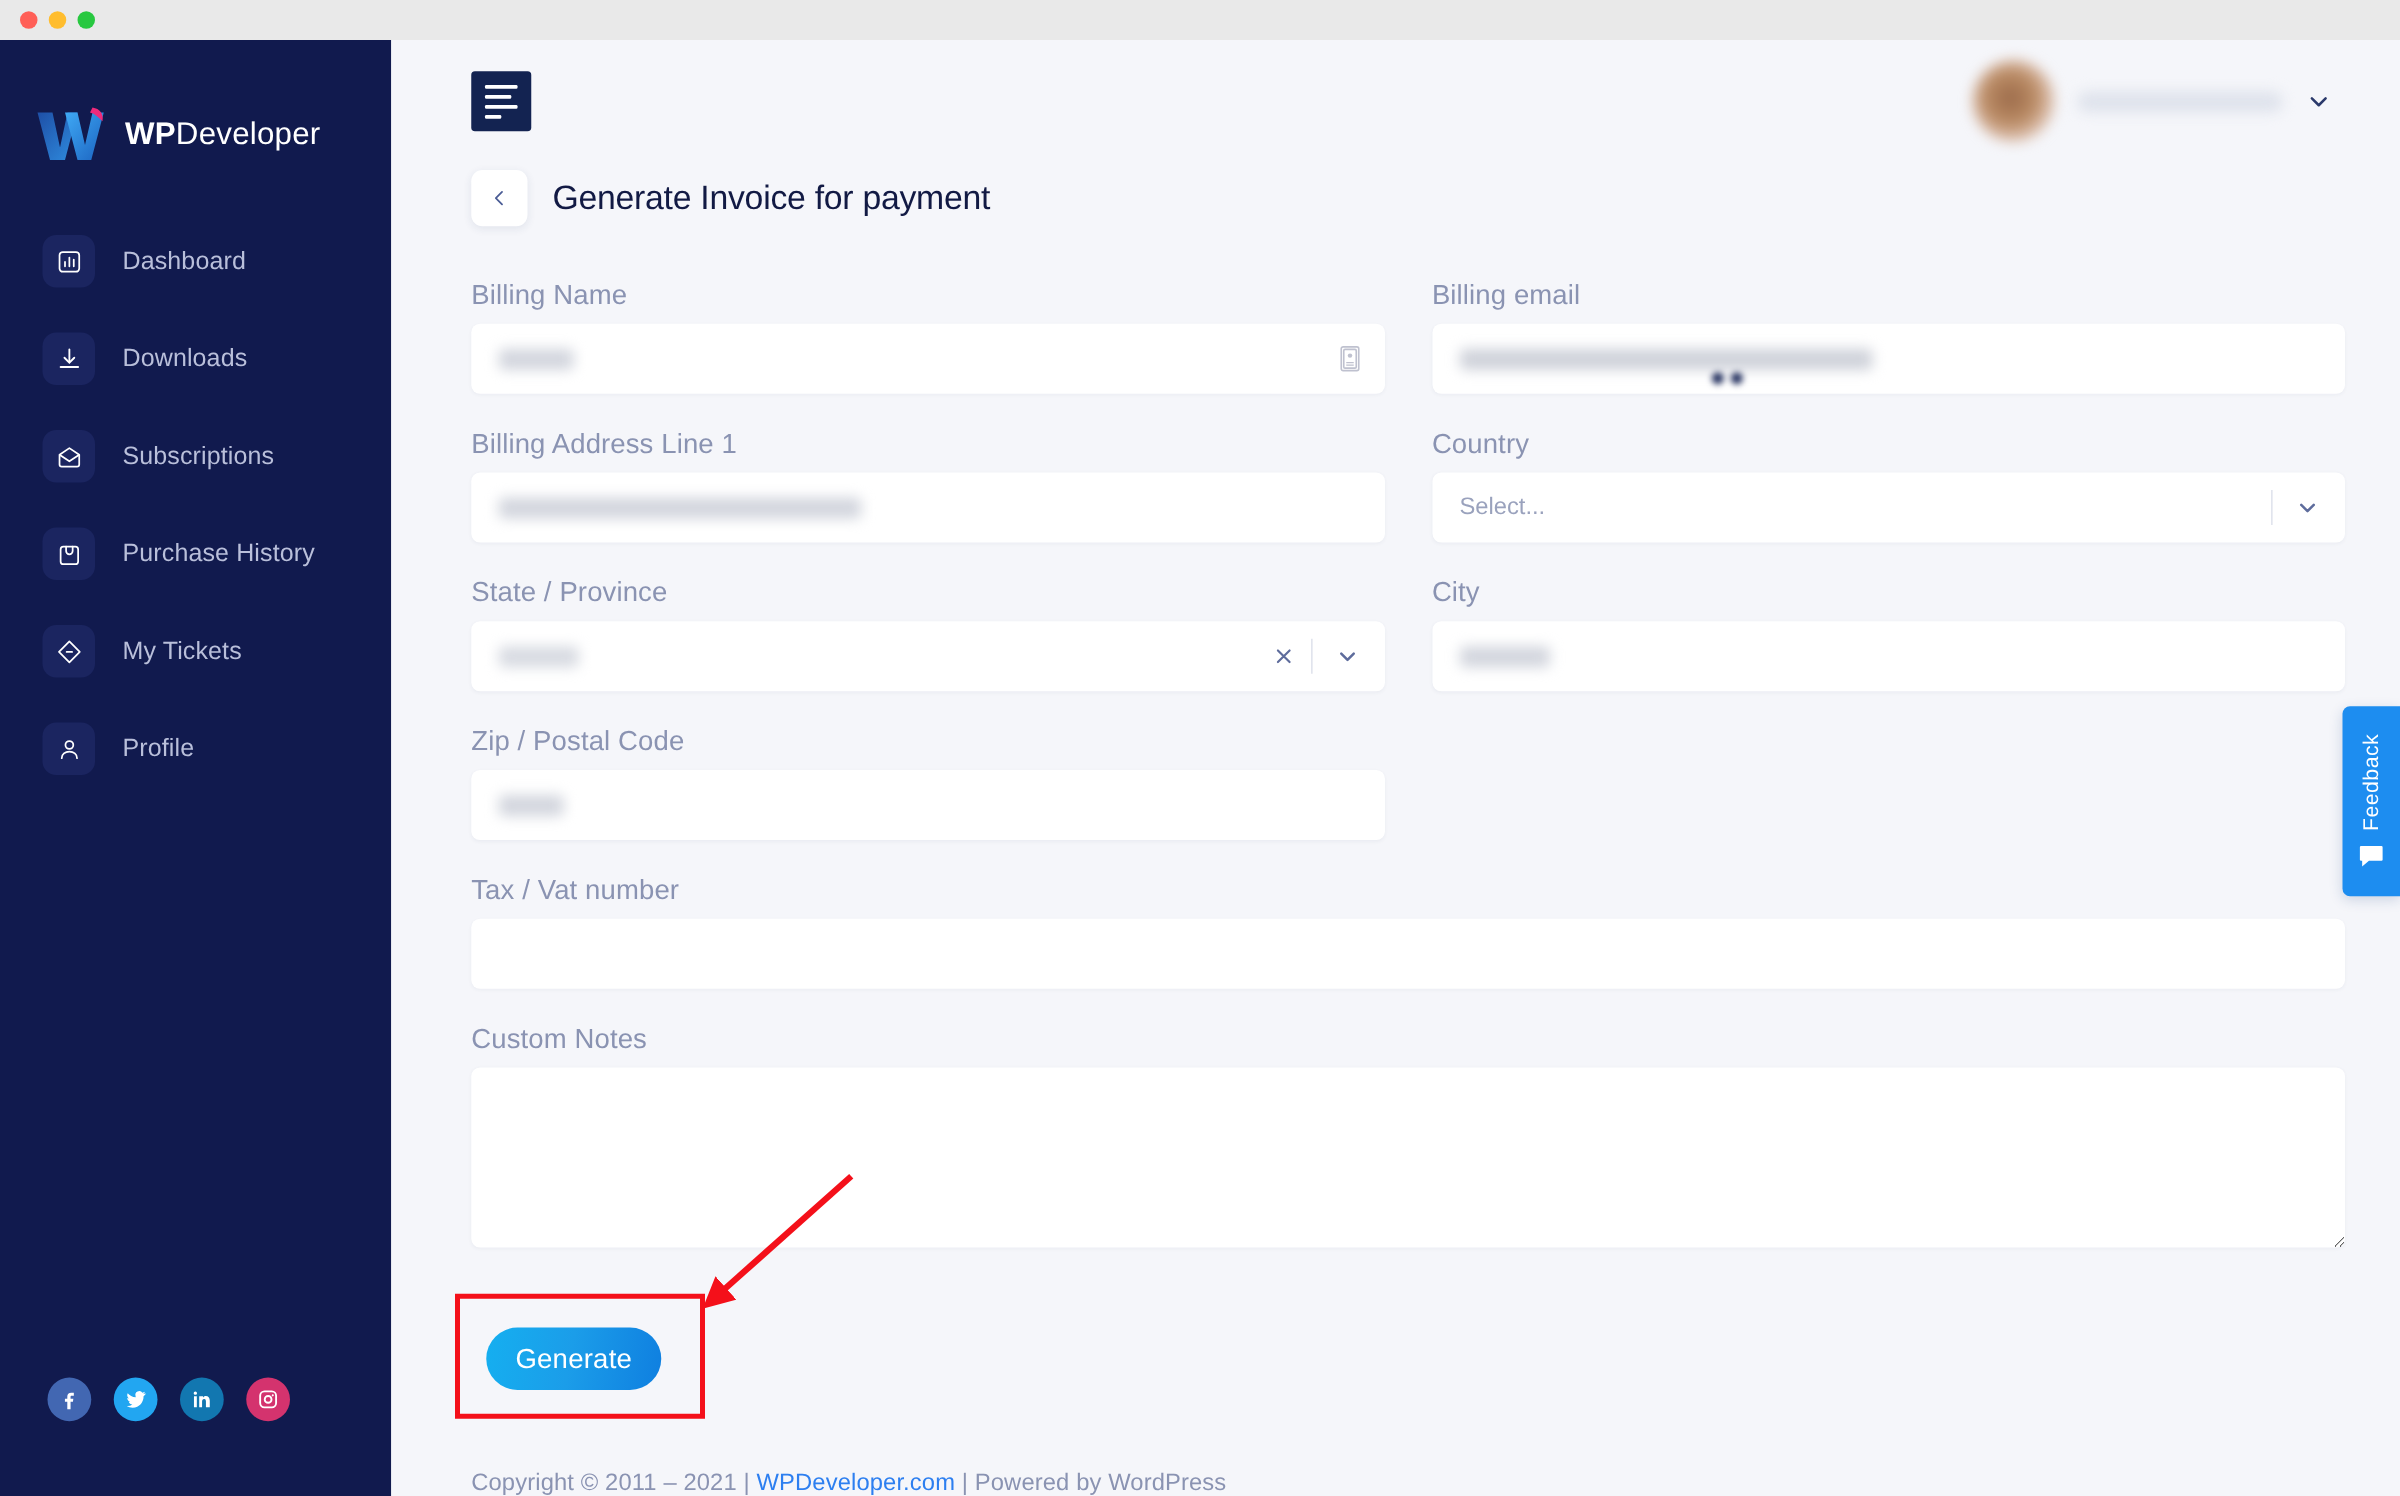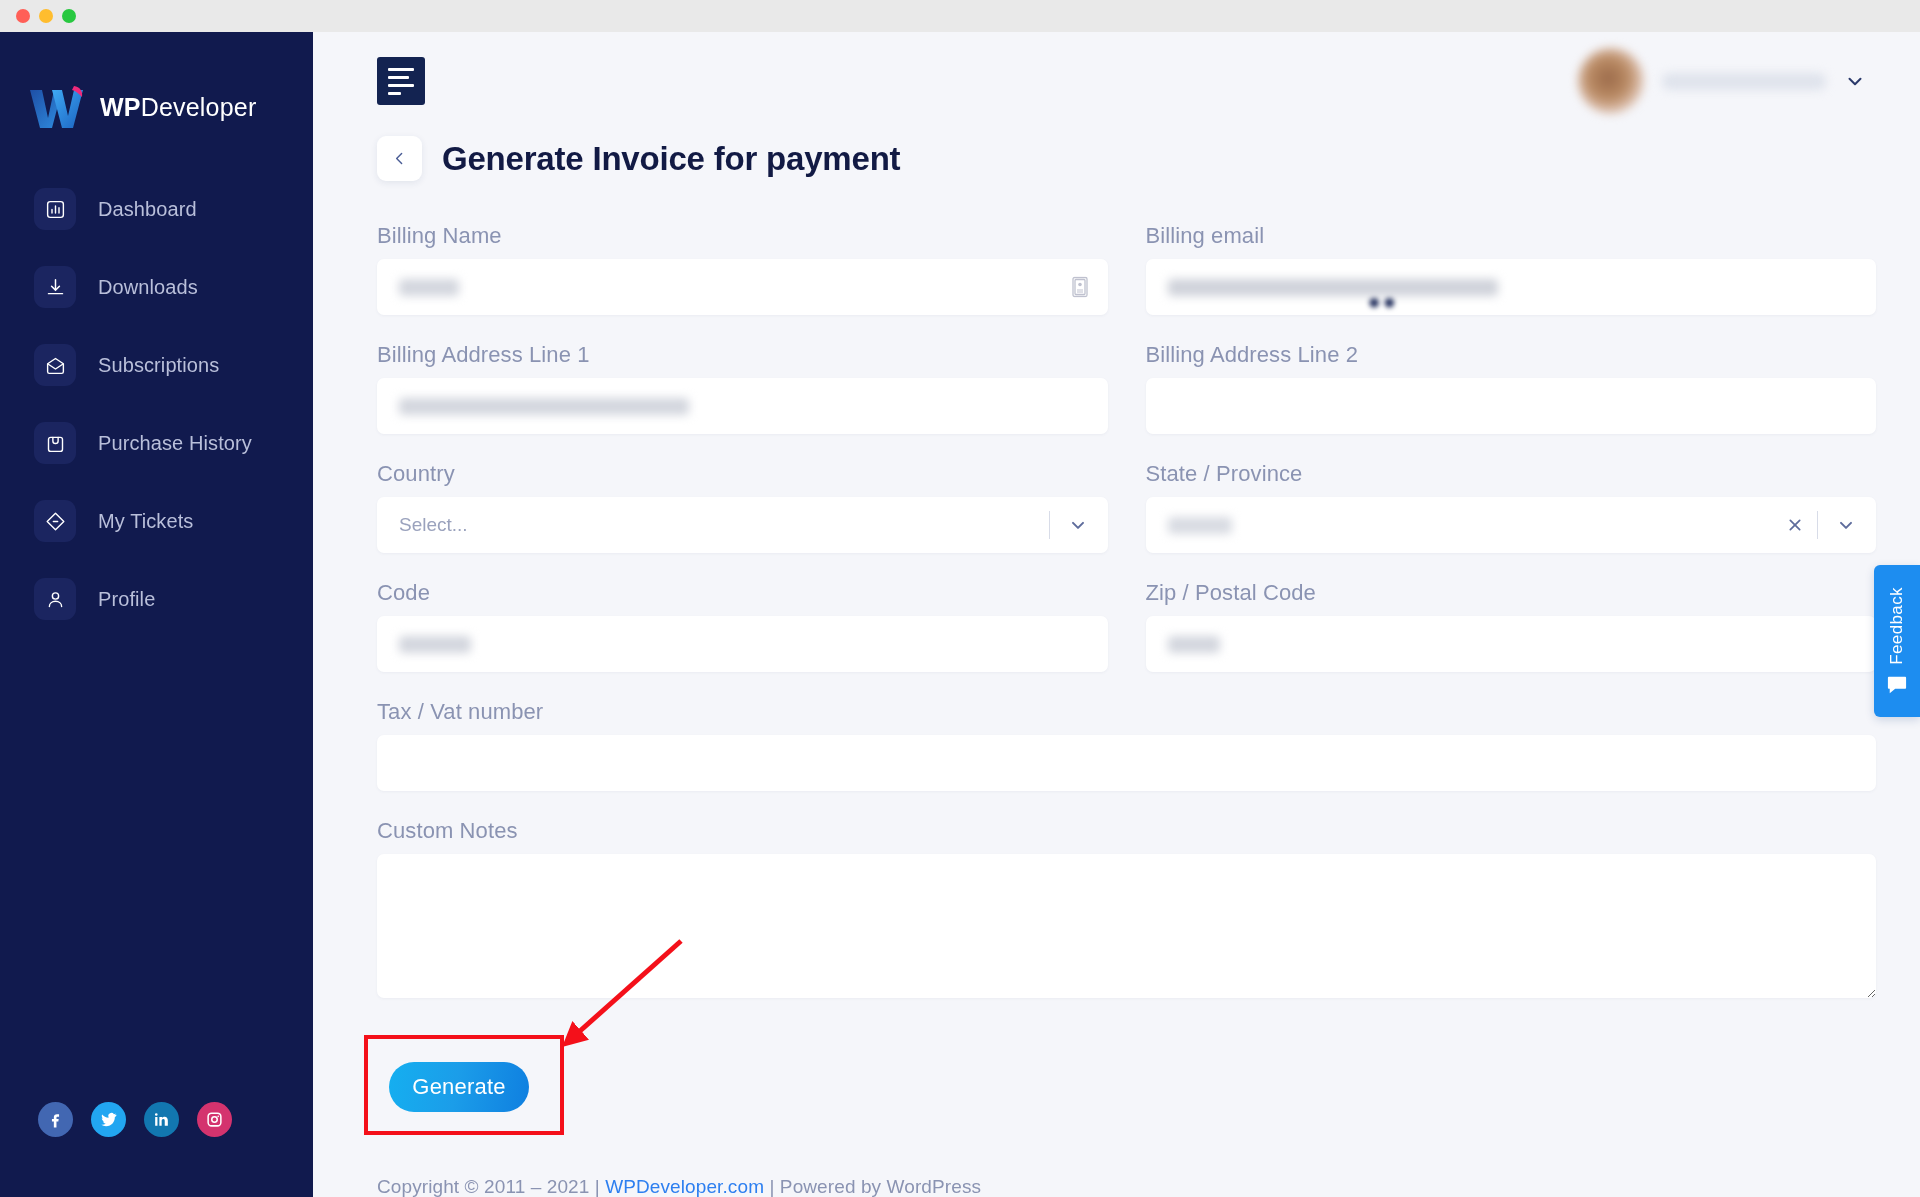--- a/index.html
+++ b/index.html
@@ -175,23 +175,23 @@
     width: 45px; height: 45px;
     background: #ffffff;
     border: none;
     border-radius: 9px;
     box-shadow: 0 2px 7px rgba(35,52,101,.09);
     display: flex; align-items: center; justify-content: center;
     cursor: pointer;
   }
   .back-btn svg { width: 17px; height: 17px; display: block; }
   .page-title {
-    font-size: 33px;
+    font-size: 27px;
     color: #121a44;
-    font-weight: 700;
+    font-weight: 400;
     letter-spacing: -.2px;
   }
 
   .form-grid {
     display: grid;
     grid-template-columns: 1fr 1fr;
     column-gap: 38px;
     row-gap: 0;
   }
   .field { margin-bottom: 27px; }
@@ -539,26 +539,20 @@
           </div>
         </div>
 
         <div class="field">
           <label class="field-label">Billing Address Line 1</label>
           <div class="control">
             <span class="blur-val w-addr"></span>
           </div>
         </div>
 
-        <div class="field">
-          <label class="field-label">Billing Address Line 2</label>
-          <div class="control">
-            <span></span>
-          </div>
-        </div>
 
         <div class="field">
           <label class="field-label">Country</label>
           <div class="control select">
             <span class="placeholder-text">Select...</span>
             <span class="select-adorn">
               <span class="sep"></span>
               <button type="button" class="chev-btn">
                 <svg viewBox="0 0 24 24" fill="none" stroke="#5e6c9c" stroke-width="2.4" stroke-linecap="round" stroke-linejoin="round">
                   <path d="M6 9.5l6 6 6-6"></path>
@@ -582,21 +576,21 @@
               <button type="button" class="chev-btn">
                 <svg viewBox="0 0 24 24" fill="none" stroke="#5e6c9c" stroke-width="2.4" stroke-linecap="round" stroke-linejoin="round">
                   <path d="M6 9.5l6 6 6-6"></path>
                 </svg>
               </button>
             </span>
           </div>
         </div>
 
         <div class="field">
-          <label class="field-label">Code</label>
+          <label class="field-label">City</label>
           <div class="control">
             <span class="blur-val w-city"></span>
           </div>
         </div>
 
         <div class="field">
           <label class="field-label">Zip / Postal Code</label>
           <div class="control">
             <span class="blur-val w-zip"></span>
           </div>

